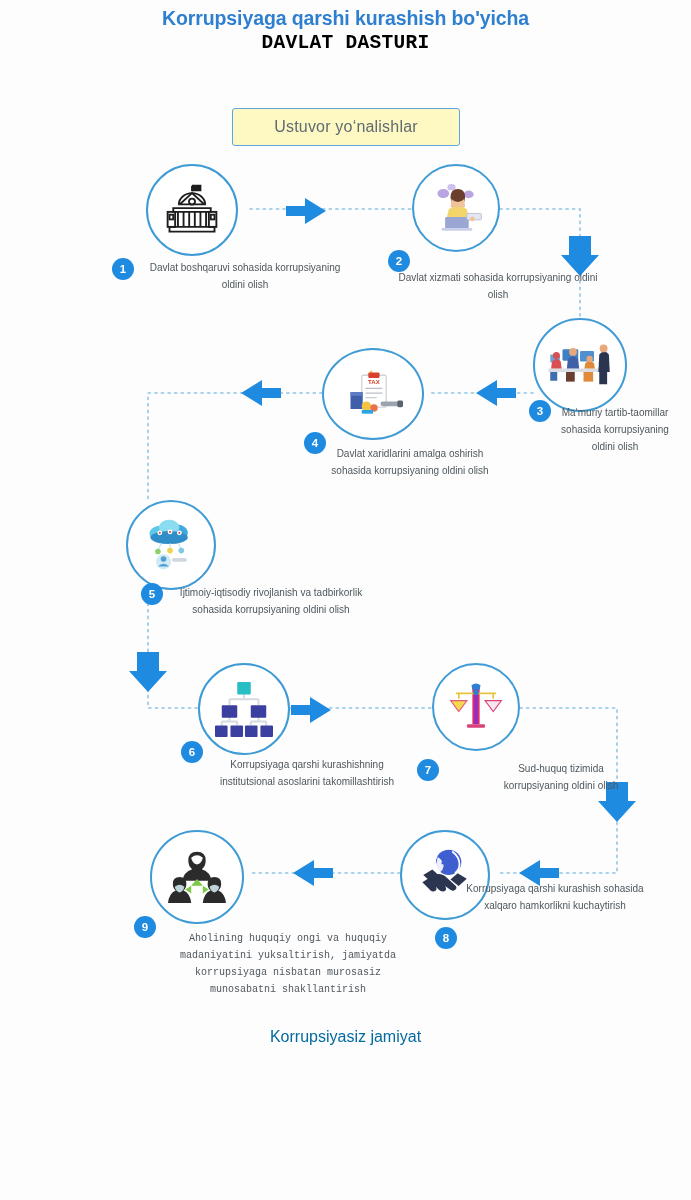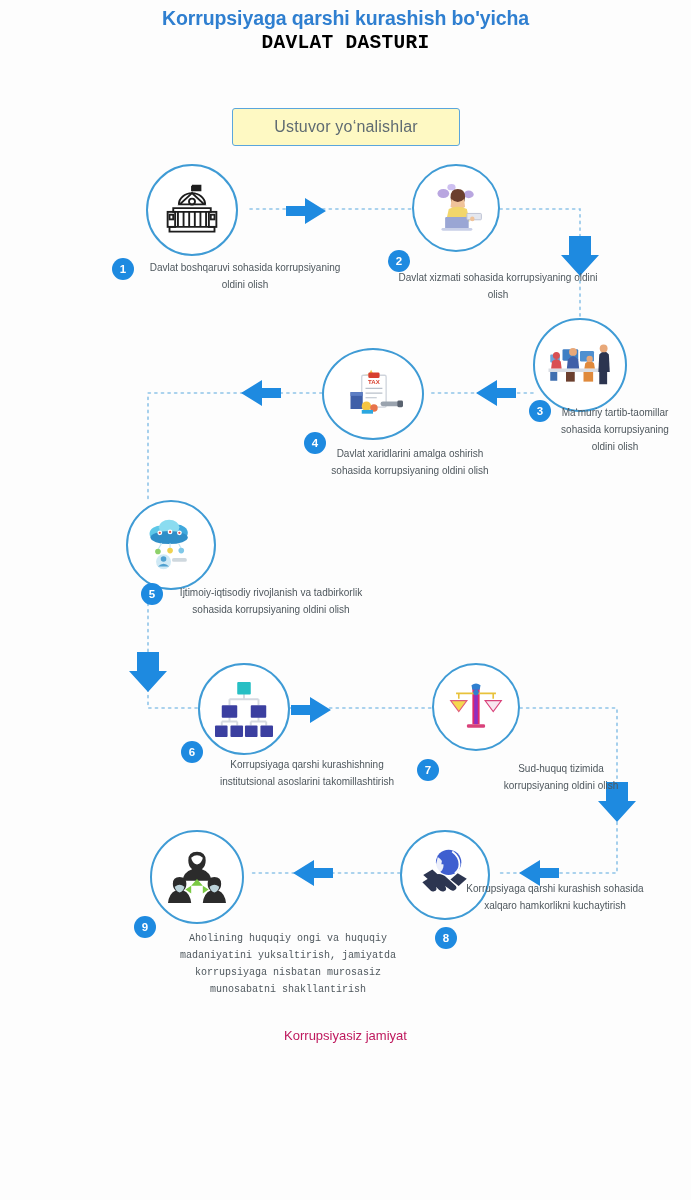--- a/index.html
+++ b/index.html
@@ -90,22 +90,22 @@
     line-height: 17px;
     color: #4e575d;
     text-align: center;
   }
 
   .footer-note {
     position: absolute;
     left: 0; width: 691px;
     top: 1028px;
     text-align: center;
-    font-size: 13px;
-    color: #be185d;
+    font-size: 16px;
+    color: #0369a1;
   }
 </style>
 </head>
 <body>
 
 <div id="stage">
 
   <div class="title-block">
     <div class="title-line l1">Korrupsiyaga qarshi kurashish bo'yicha</div>
     <div class="title-line l3">DAVLAT DASTURI</div>

